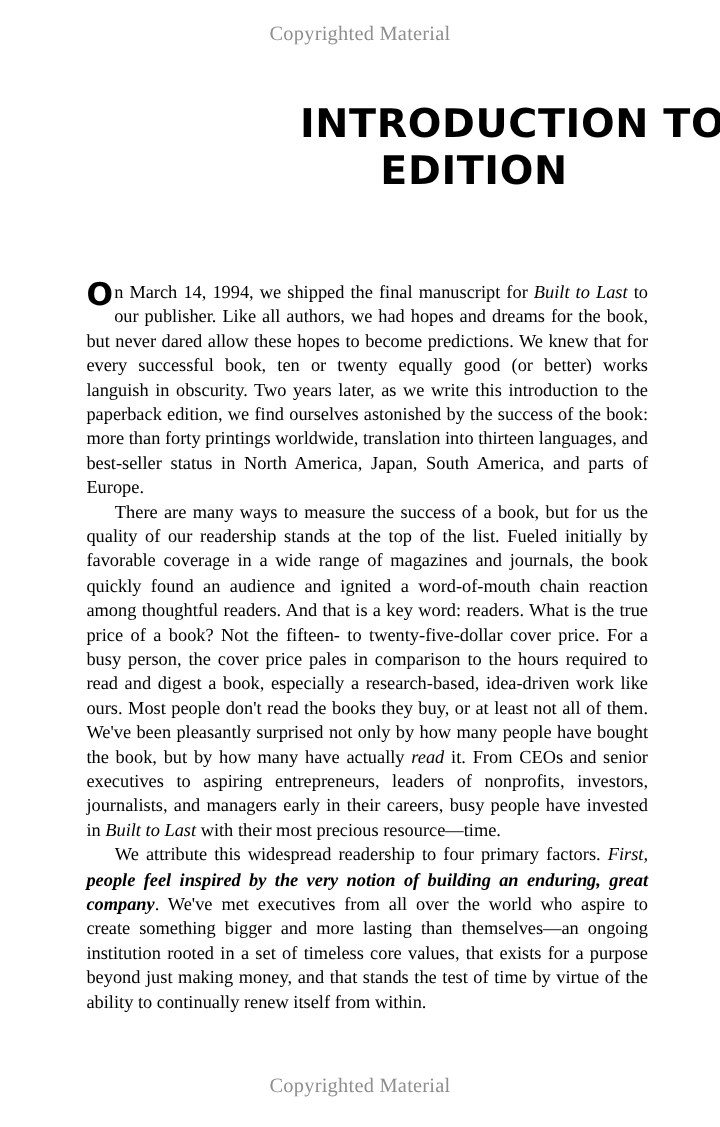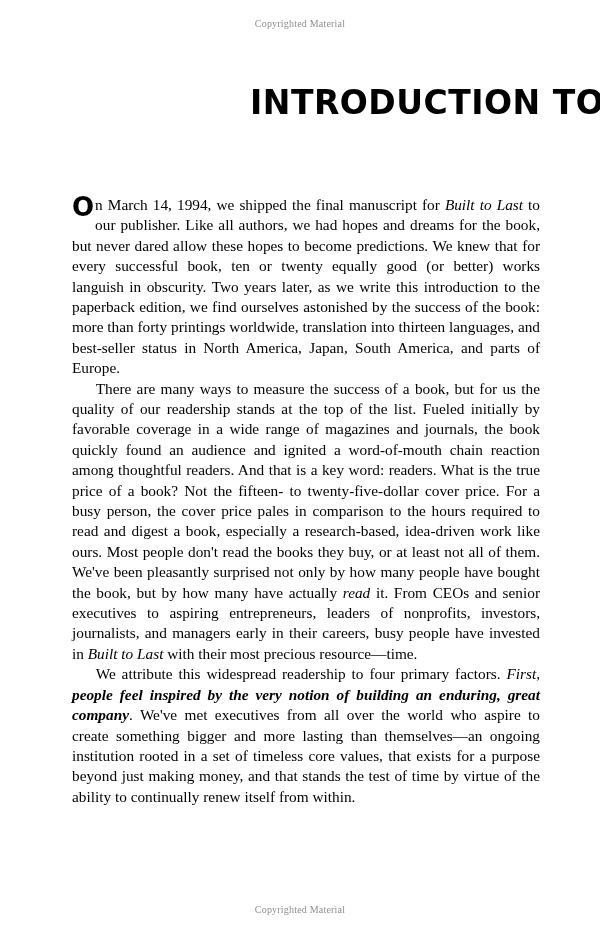--- a/index.html
+++ b/index.html
@@ -20,21 +20,21 @@
     position: absolute;
     inset: 0;
   }
 
   .watermark {
     position: absolute;
     left: 0;
     width: 100%;
     text-align: center;
     font-family: "Liberation Serif", serif;
-    font-size: 10px;
+    font-size: 17px;
     letter-spacing: 0.2px;
     color: #8e8e8e;
   }
   .watermark.top { top: 18px; }
   .watermark.bottom { bottom: 24px; }
 
   .content {
     position: absolute;
     left: 72px;
     right: 60px;
@@ -92,20 +92,21 @@
 <body>
 
 <div class="page">
 
   <div class="watermark top">Copyrighted Material</div>
 
   <div class="content">
 
     <h1 class="chapter-title">
       <span class="line">INTRODUCTION TO</span>
+      <span class="line">EDITION</span>
     </h1>
 
     <div class="body-block">
 
       <p class="para"><span class="dropcap">O</span><span>n March 14, 1994, we shipped the final manuscript for </span><em>Built to Last</em><span> to our publisher. Like all authors, we had hopes and dreams for the book, but never dared allow these hopes to become predictions. We knew that for every successful book, ten or twenty equally good (or better) works languish in obscurity. Two years later, as we write this introduction to the paperback edition, we find ourselves astonished by the success of the book: more than forty printings worldwide, translation into thirteen languages, and best-seller status in North America, Japan, South America, and parts of Europe.</span></p>
 
       <p class="para"><span>There are many ways to measure the success of a book, but for us the quality of our readership stands at the top of the list. Fueled initially by favorable coverage in a wide range of magazines and journals, the book quickly found an audience and ignited a word-of-mouth chain reaction among thoughtful readers. And that is a key word: readers. What is the true price of a book? Not the fifteen- to twenty-five-dollar cover price. For a busy person, the cover price pales in comparison to the hours required to read and digest a book, especially a research-based, idea-driven work like ours. Most people don't read the books they buy, or at least not all of them. We've been pleasantly surprised not only by how many people have bought the book, but by how many have actually </span><em>read</em><span> it. From CEOs and senior executives to aspiring entrepreneurs, leaders of nonprofits, investors, journalists, and managers early in their careers, busy people have invested in </span><em>Built to Last</em><span> with their most precious resource—time.</span></p>
 
       <p class="para"><span>We attribute this widespread readership to four primary factors. </span><em>First, </em><span class="bi">people feel inspired by the very notion of building an enduring, great company</span><span>. We've met executives from all over the world who aspire to create something bigger and more lasting than themselves—an ongoing institution rooted in a set of timeless core values, that exists for a purpose beyond just making money, and that stands the test of time by virtue of the ability to continually renew itself from within.</span></p>
 

